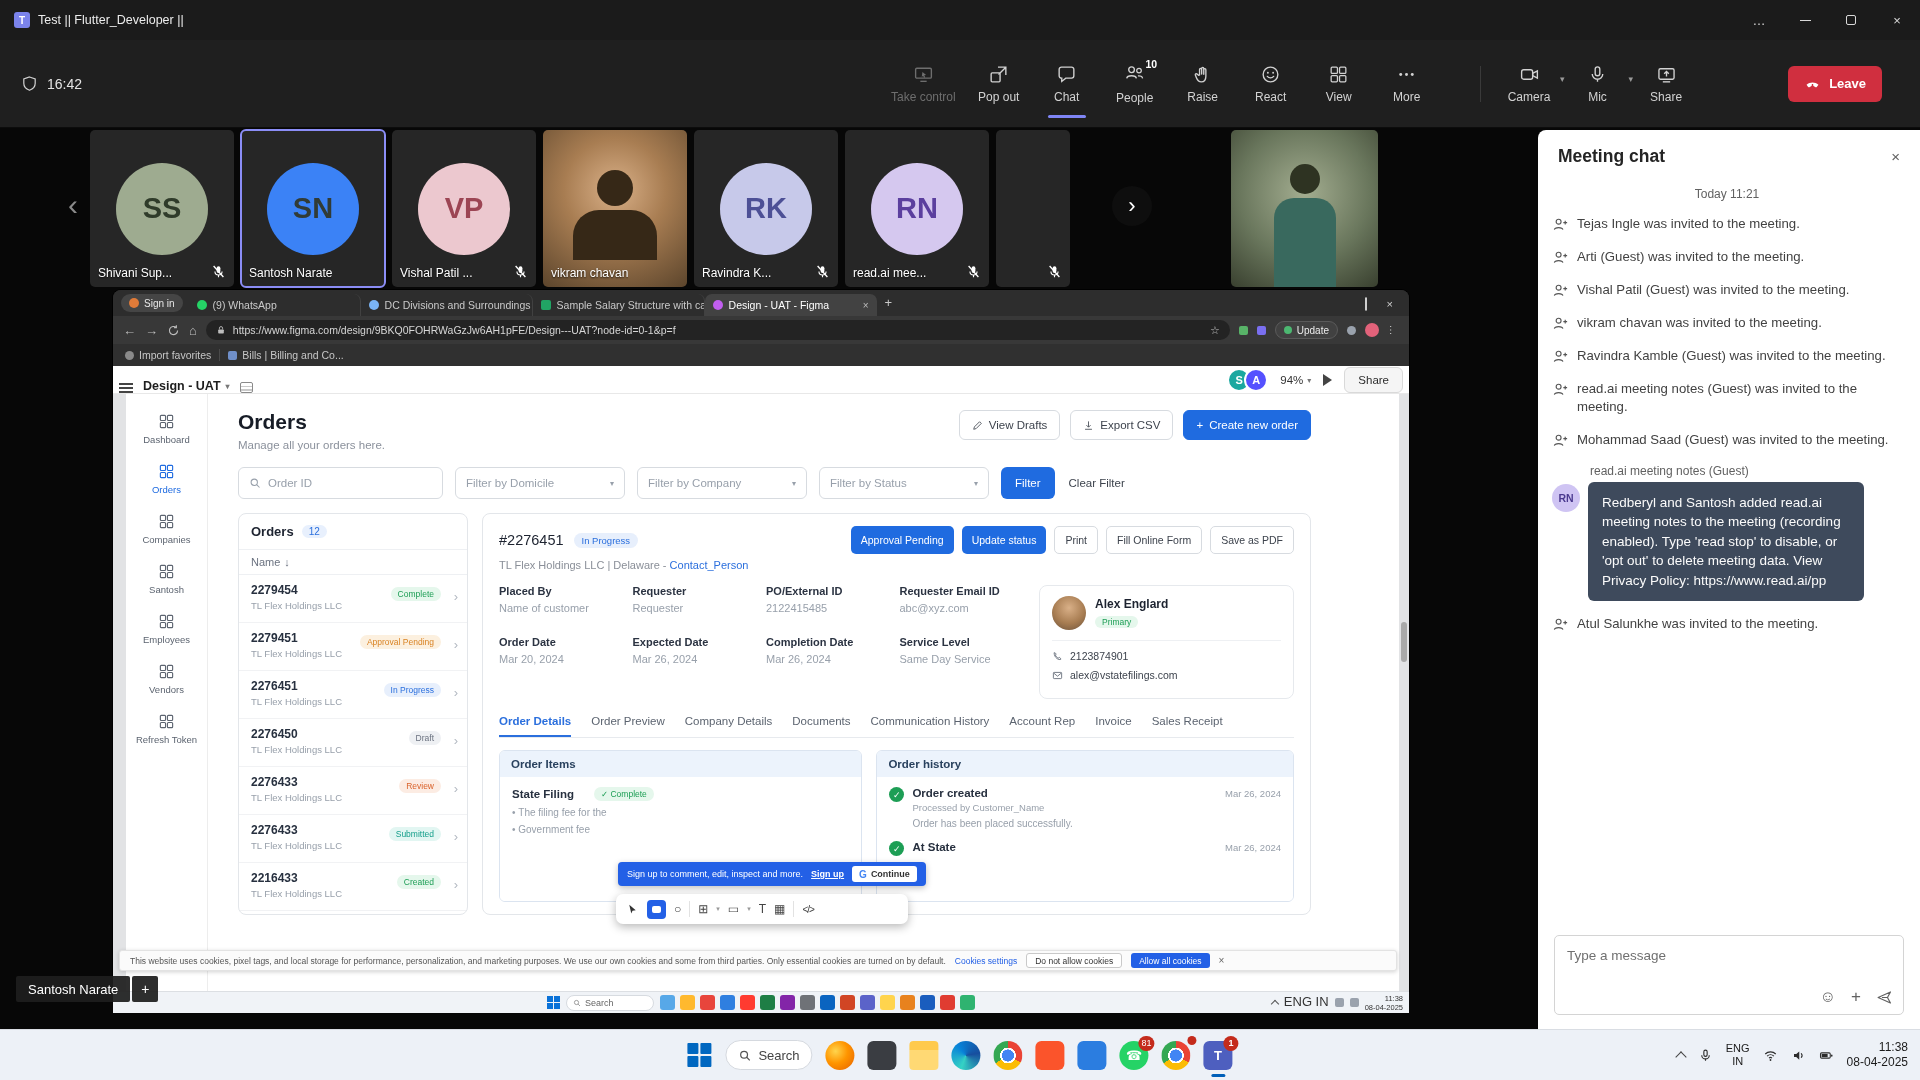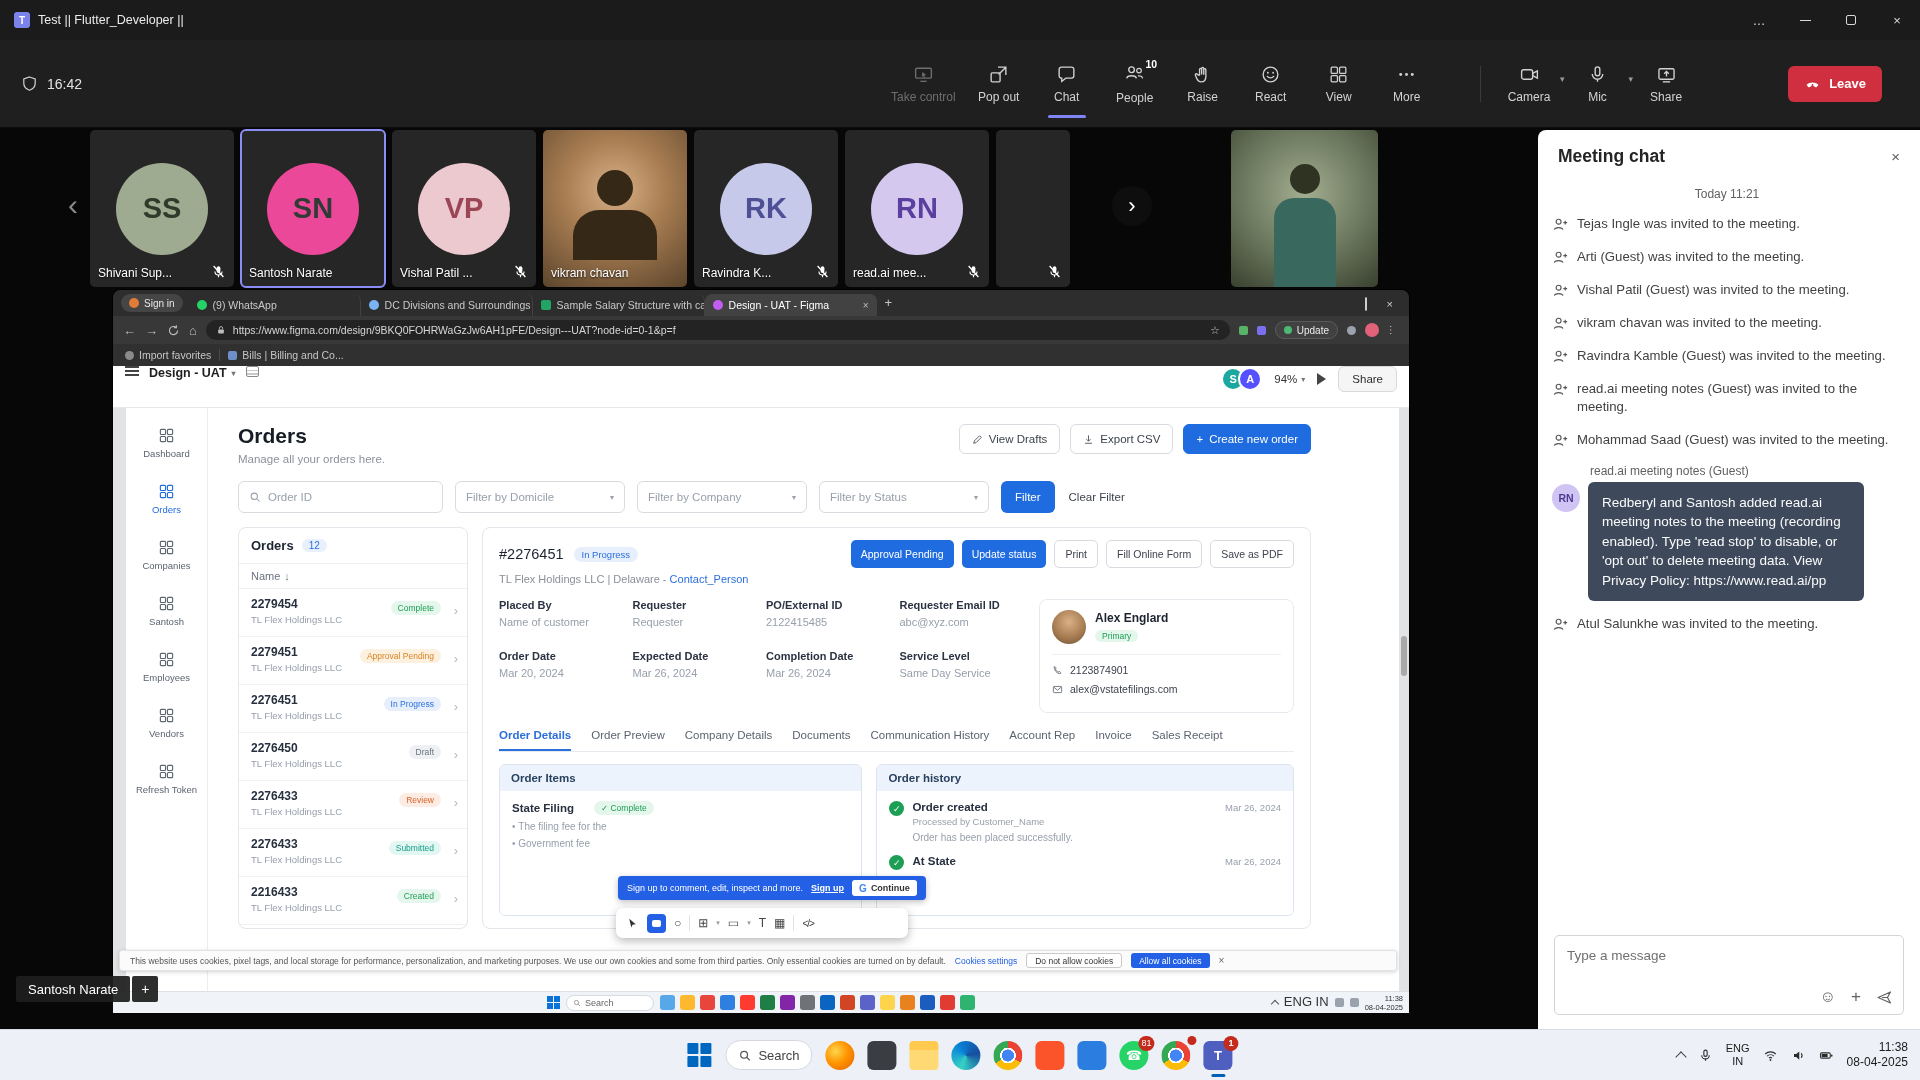--- a/index.html
+++ b/index.html
@@ -33,21 +33,21 @@
 .leave-btn{position:absolute;right:38px;top:50%;transform:translateY(-50%);height:36px;padding:0 16px;background:#d02f3f;border-radius:6px;color:#fff;font-size:13px;font-weight:bold;display:flex;align-items:center;gap:8px}
 .leave-btn svg{width:17px;height:17px}
 
 
 .video-strip{position:absolute;left:90px;top:130px;display:flex;gap:7px}
 .tile{width:144px;height:157px;background:#262626;border-radius:5px;position:relative;flex:none}
 .tile[data-active="true"]{outline:2px solid #8b8df6;outline-offset:-1px}
 .tile .avatar{position:absolute;inset:0;display:flex;align-items:center;justify-content:center}
 .init{width:92px;height:92px;border-radius:50%;display:flex;align-items:center;justify-content:center;font-size:29px;font-weight:600}
 .tile[data-color="sage"] .init{background:#9eab90;color:#2f3b2a}
-.tile[data-color="mist"] .init{background:#ec4899;color:#313b36}
+.tile[data-color="mist"] .init{background:#3b82f6;color:#313b36}
 .tile[data-color="pink"] .init{background:#ecc8cf;color:#9c4554}
 .tile[data-color="lavender"] .init{background:#c7c9ea;color:#4d5096}
 .tile[data-color="violet"] .init{background:#d5c8ef;color:#5b3f9e}
 .tile[data-color="dark"]{width:74px}
 .tile[data-photo="true"]{background:radial-gradient(circle at 50% 38%,#d9b088 0%,#a87d52 42%,#5c452c 100%)}
 .tile[data-photo="true"] .avatar::before{content:"";position:absolute;top:40px;left:50%;transform:translateX(-50%);width:36px;height:36px;border-radius:50%;background:#362817}
 .tile[data-photo="true"] .avatar::after{content:"";position:absolute;top:80px;left:50%;transform:translateX(-50%);width:84px;height:50px;border-radius:26px 26px 0 0;background:#362817}
 .pname{position:absolute;left:8px;bottom:7px;font-size:12px;color:#fff;text-shadow:0 1px 2px rgba(0,0,0,.8);max-width:125px;white-space:nowrap;overflow:hidden}
 .micoff{position:absolute;right:8px;bottom:8px;width:15px;height:15px}
 .strip-chev-left{position:absolute;left:68px;top:188px;color:#8a8a8a;font-size:30px}
@@ -85,41 +85,41 @@
 .addr-av{width:14px;height:14px;border-radius:50%;background:#e2627a}
 .vmore{color:#bdbdbd;font-size:11px;display:inline-block;transform:rotate(90deg)}
 .favbar{height:22px;background:#303030;display:flex;align-items:center;gap:8px;padding:0 12px;font-size:10.5px;color:#c6c6c6}
 .favitem{display:flex;align-items:center;gap:5px}
 .fav-ic{width:9px;height:9px;border-radius:2px;background:#6f8fc9}
 .fav-ic.imp{background:#8a8a8a;border-radius:50%}
 .favsep{width:1px;height:12px;background:#4a4a4a}
 
 
 .webview{flex:1;position:relative;background:#e4e4e4;display:flex;flex-direction:column;min-height:0}
-.figbar{height:42px;background:#fff;border-bottom:1px solid #e8e8e8;display:flex;align-items:flex-start;padding:0 12px;gap:10px}
+.figbar{height:28px;background:#fff;border-bottom:1px solid #e8e8e8;display:flex;align-items:flex-end;padding:0 6px;gap:10px}
 .hamb{width:14px;height:10px;border-top:2px solid #444;border-bottom:2px solid #444;position:relative}
 .hamb::after{content:"";position:absolute;left:0;top:2px;width:100%;height:2px;background:#444}
 .figtitle{font-size:12.5px;font-weight:bold;color:#1e1e1e;display:flex;align-items:center;gap:5px}
 .figtitle .chv{font-size:8px;color:#777}
 .pages-ic{width:13px;height:11px;border:1px solid #8a8a8a;border-radius:2px;background:linear-gradient(#fff 30%,#c9c9c9 30%,#c9c9c9 45%,#fff 45%,#fff 70%,#c9c9c9 70%,#c9c9c9 85%,#fff 85%)}
 .fig-right{margin-left:auto;display:flex;align-items:center;gap:12px}
 .fig-avs{display:flex}
 .fig-av{width:24px;height:24px;border-radius:50%;color:#fff;font-size:11px;font-weight:bold;display:flex;align-items:center;justify-content:center;border:2px solid #fff}
 .fig-av.a1{background:#1ba8a0}
 .fig-av.a2{background:#5551ff;margin-left:-7px}
 .figzoom{font-size:11.5px;color:#333;display:flex;gap:4px;align-items:center}
 .figzoom .chv{font-size:8px;color:#777}
 .figplay{width:0;height:0;border-left:9px solid #444;border-top:6px solid transparent;border-bottom:6px solid transparent}
 .fig-share{height:26px;padding:0 13px;border:1px solid #d9d9d9;background:#f5f5f5;border-radius:6px;font-size:11.5px;color:#2c2c2c;display:flex;align-items:center}
 .canvas{flex:1;position:relative;background:#e2e3e5;overflow:hidden}
 .scrollthumb{position:absolute;right:2px;top:228px;width:6px;height:40px;background:#a9a9a9;border-radius:3px;z-index:6}
 
 
 .sheet{position:absolute;left:13px;right:10px;top:0;bottom:0;background:#fff;display:flex;font-family:"Liberation Sans",sans-serif}
-.ssidebar{width:82px;border-right:1px solid #ededed;padding-top:10px;display:flex;flex-direction:column;align-items:center;gap:6px}
+.ssidebar{width:82px;border-right:1px solid #ededed;padding-top:10px;display:flex;flex-direction:column;align-items:center;gap:0}
 .sideitem{width:100%;padding:9px 2px;display:flex;flex-direction:column;align-items:center;gap:4px;color:#5c6470;font-size:9.5px;text-align:center}
 .sideitem svg{width:17px;height:17px}
 .sideitem[data-active="true"]{color:#1f6be0}
 .scontent{flex:1;padding:16px 88px 0 30px;display:flex;flex-direction:column;min-width:0}
 .apphead{display:flex;align-items:flex-start}
 .apptitle{font-size:21px;font-weight:bold;color:#171c26}
 .appsub{font-size:11.5px;color:#8b919c;margin-top:5px}
 .appacts{margin-left:auto;display:flex;gap:10px}
 .obtn{height:30px;padding:0 12px;border:1px solid #d7dbe0;border-radius:6px;background:#fff;font-size:11.5px;color:#3d434d;display:flex;align-items:center;gap:6px;white-space:nowrap}
 .obtn.primary{background:#1f6be0;border-color:#1f6be0;color:#fff}

